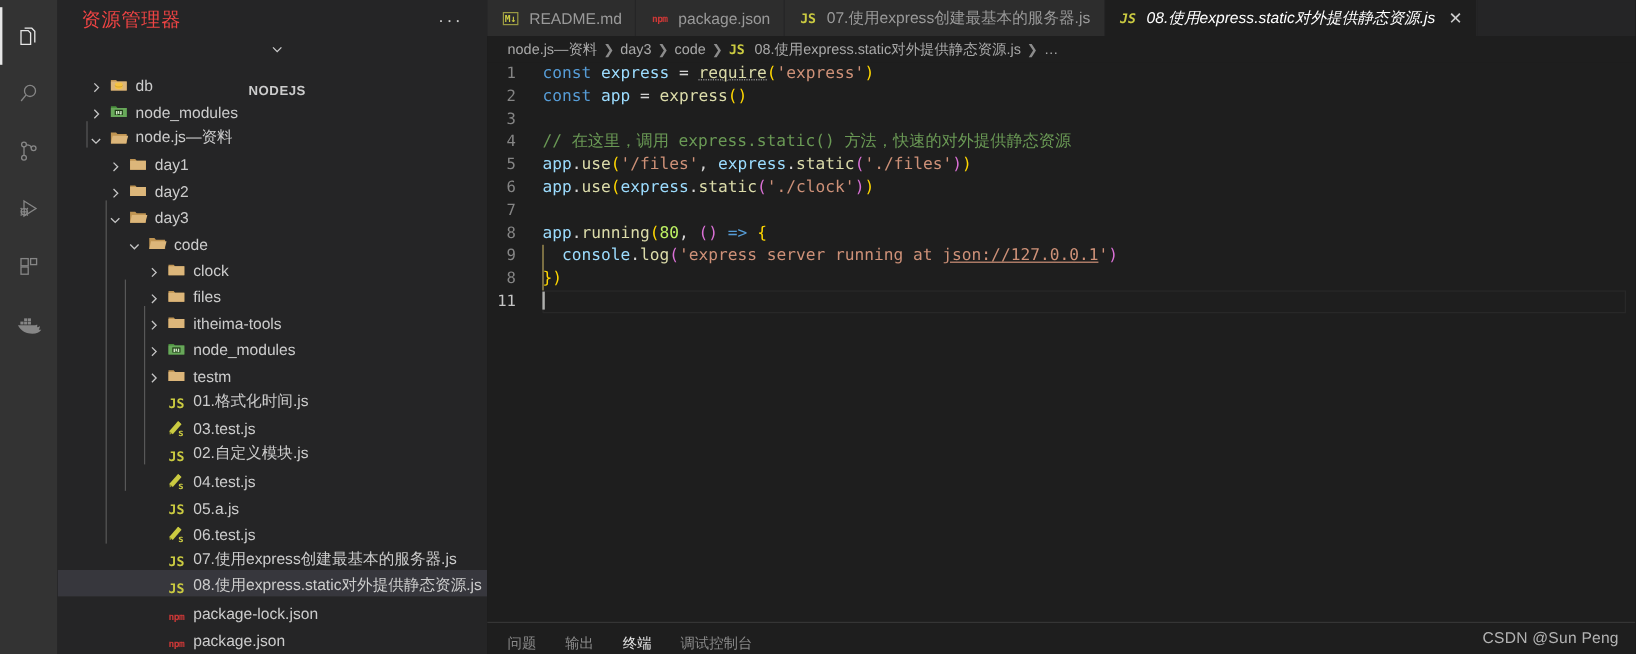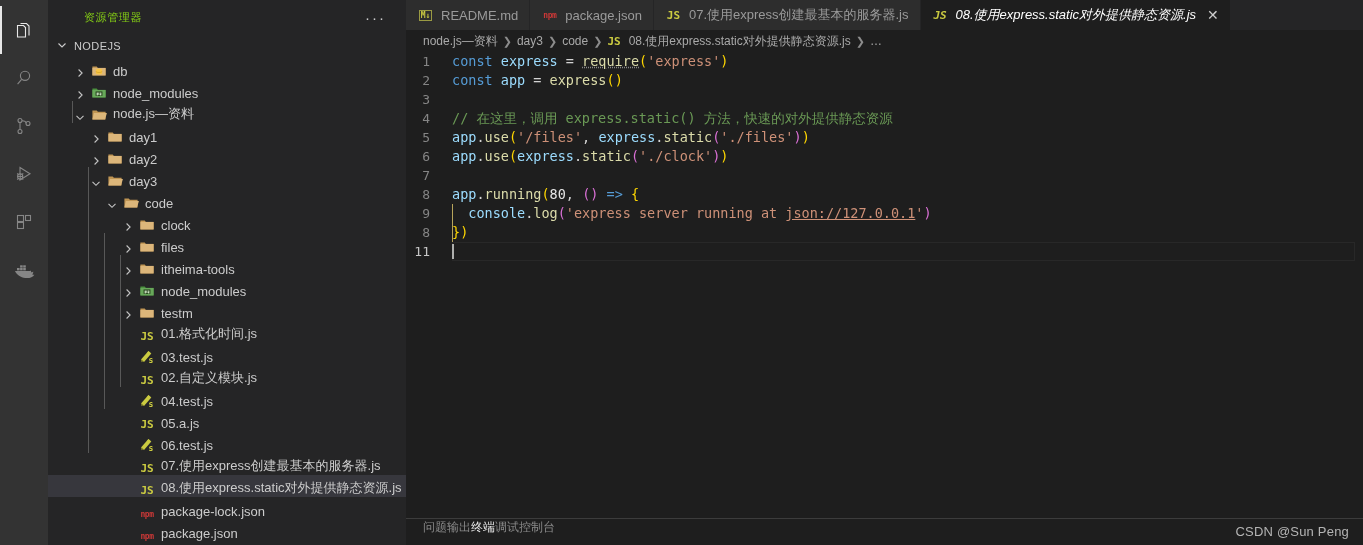--- a/index.html
+++ b/index.html
@@ -30,25 +30,25 @@
 
   
   .sidebar {
     width: 358px; flex: 0 0 358px; height: 545px; background: #252526;
     display: flex; flex-direction: column; overflow: hidden;
   }
   .sb-header {
     height: 35px; flex: 0 0 35px; display: flex; align-items: center;
     padding: 0 8px 0 20px; color: #bbbbbb; font-size: 11px; letter-spacing: .6px;
   }
-  .sb-title { flex: 1; font-size: 11px; color: #84cc16; margin-left: 16px; }
+  .sb-title { flex: 1; font-size: 16px; color: #ef4444; }
   .sb-actions { color: #cccccc; font-size: 15px; letter-spacing: 2px; padding-right: 12px; line-height: 10px; }
   .sb-section-header {
-    height: 22px; display: flex; align-items: center; gap: 6px;
-    padding-left: 8px; color: #cccccc; font-size: 11px; font-weight: normal; letter-spacing: .4px;
+    height: 22px; display: flex; align-items: center; gap: 20px;
+    padding-left: 8px; color: #cccccc; font-size: 11px; font-weight: bold; letter-spacing: .4px; flex-direction: column;
   }
   .tree { flex: 1; overflow: hidden; position: relative; }
   .row {
     height: 22px; display: flex; align-items: flex-end; color: #cccccc;
     font-size: 13px; white-space: nowrap; position: relative;
   }
   .row.selected { background: #37373d; }
   .twisty {
     width: 16px; flex: 0 0 16px; display: flex; align-items: center; justify-content: center;
     color: #c5c5c5;
@@ -111,33 +111,33 @@
   .indent-bar {
     position: absolute; left: 46px; top: 0; bottom: 0; width: 1px; background: #b8a55b;
   }
 
   
   .t-key     { color: #569cd6; }
   .t-var     { color: #9cdcfe; }
   .t-fn      { color: #dcdcaa; }
   .t-str     { color: #ce9178; }
   .t-cmt     { color: #6a9955; }
-  .t-num     { color: #e5e5e5; margin-top: 24px; }
+  .t-num     { color: #bef264; margin-top: 24px; }
   .t-op      { color: #d4d4d4; }
   .t-p1      { color: #ffd700; }
   .t-p2      { color: #da70d6; }
   .t-arrow   { color: #569cd6; }
   .t-link    { color: #ce9178; text-decoration: underline; text-decoration-color: #ce9178; }
   .squiggle  { text-decoration: underline; text-decoration-style: dotted; text-decoration-color: #888; }
 
   
   .panel {
     height: 27px; flex: 0 0 27px; background: #1e1e1e;
-    border-top: 1px solid #3c3c3c; display: flex; align-items: flex-start;
-    padding-left: 17px; 
+    border-top: 1px solid #3c3c3c; display: flex; align-items: flex-end;
+    padding-left: 17px; gap: 24px;
   }
   .panel-tab { color: #8a8a8a; font-size: 12px; }
   .panel-tab.active { color: #e7e7e7; }
   .watermark {
     position: absolute; right: 14px; bottom: 6px;
     color: #b4b4b4; font-size: 13px; letter-spacing: .2px;
   }
 </style>
 </head>
 <body>

